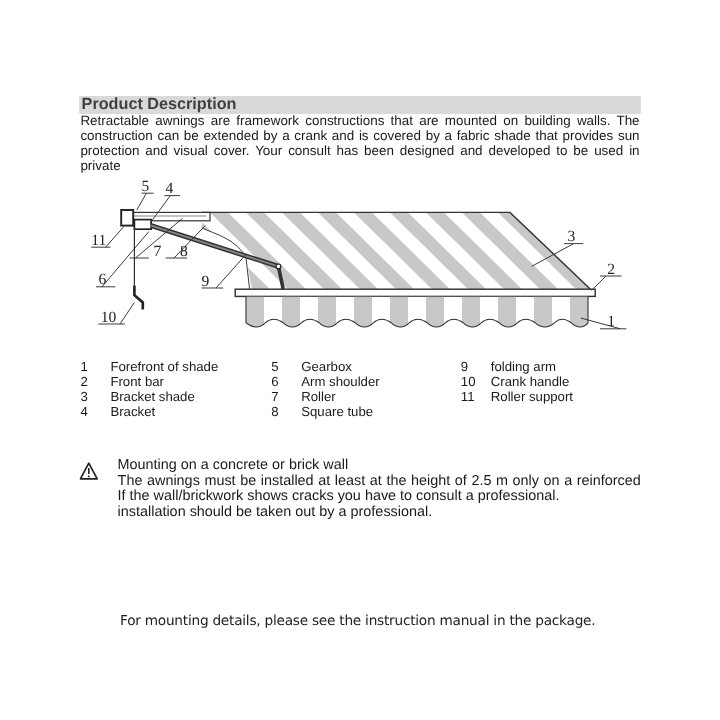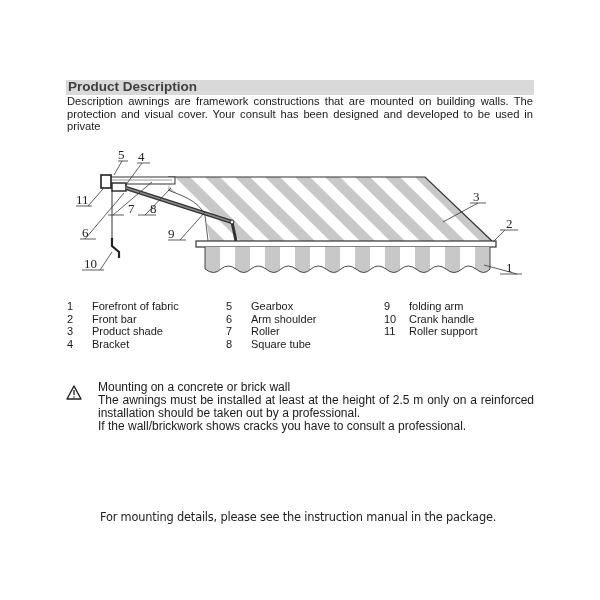--- a/index.html
+++ b/index.html
@@ -23,21 +23,22 @@
   .footer { position:absolute; left:100px; top:510px; font-size:11.4px; line-height:14px; color:#222; font-family:"DejaVu Sans", sans-serif; letter-spacing:-0.2px;text-align:center; }
   svg text { font-family:"Liberation Serif", serif; font-size:13px; fill:#222; }
 </style>
 </head>
 <body>
 
 <div class="section-header"></div>
 <div class="section-title">Product Description</div>
 
 <div class="intro">
-  <span>Description awnings are framework constructions that are mounted on building walls. The</span>
+  <span>Retractable awnings are framework constructions that are mounted on building walls. The</span>
+  <span>construction can be extended by a crank and is covered by a fabric shade that provides sun</span>
   <span>protection and visual cover. Your consult has been designed and developed to be used in private</span>
 </div>
 
 <svg class="diagram" viewBox="60 140 480 150" width="480" height="150">
   <defs>
     <clipPath id="shadeClip">
       <path d="M168 177 L425 177 L492 241 L210 241 L205 215 C198 200 180 195 168 190 Z"></path>
     </clipPath>
     <clipPath id="valClip">
       <path d="M205 247 L490 247 L490 269 Q484 276 476 269 Q468 263 462 269 Q454 276 446 269 Q438 263 431 269 Q424 276 416 269 Q408 263 401 269 Q394 276 386 269 Q378 263 371 269 Q364 276 356 269 Q348 263 341 269 Q334 276 326 269 Q318 263 311 269 Q304 276 296 269 Q288 263 281 269 Q274 276 266 269 Q258 263 251 269 Q244 276 236 269 Q228 263 221 269 Q214 276 205 269 Z"></path>
@@ -128,29 +129,29 @@
   <text x="168" y="238">9</text>
   <text x="84" y="268">10</text>
   <text x="473" y="201">3</text>
   <text x="506" y="228">2</text>
   <text x="506" y="272">1</text>
 </svg>
 
 <div class="legend col1">
   <div class="row">
       <span class="num">1</span>
-      <span>Forefront of fabric</span>
+      <span>Forefront of shade</span>
     </div>
   <div class="row">
       <span class="num">2</span>
       <span>Front bar</span>
     </div>
   <div class="row">
       <span class="num">3</span>
-      <span>Product shade</span>
+      <span>Bracket shade</span>
     </div>
   <div class="row">
       <span class="num">4</span>
       <span>Bracket</span>
     </div>
 </div>
 <div class="legend col2">
   <div class="row">
       <span class="num">5</span>
       <span>Gearbox</span>
@@ -185,17 +186,17 @@
 
 <svg class="warn-icon" viewBox="0 0 16 15">
   <path d="M8 1 L15 14 L1 14 Z" fill="none" stroke="#222" stroke-width="1.4" stroke-linejoin="round"></path>
   <line x1="8" y1="5" x2="8" y2="10" stroke="#222" stroke-width="1.3"></line>
   <circle cx="8" cy="12" r="0.8" fill="#222"></circle>
 </svg>
 
 <div class="warning">
   <span>Mounting on a concrete or brick wall</span>
   <span class="j">The awnings must be installed at least at the height of 2.5 m only on a reinforced</span>
+  <span>If the wall/brickwork shows cracks you have to consult a professional.</span>
   <span>installation should be taken out by a professional.</span>
-  <span>If the wall/brickwork shows cracks you have to consult a professional.</span>
 </div>
 
 <div class="footer">For mounting details, please see the instruction manual in the package.</div>
 
 </body></html>

